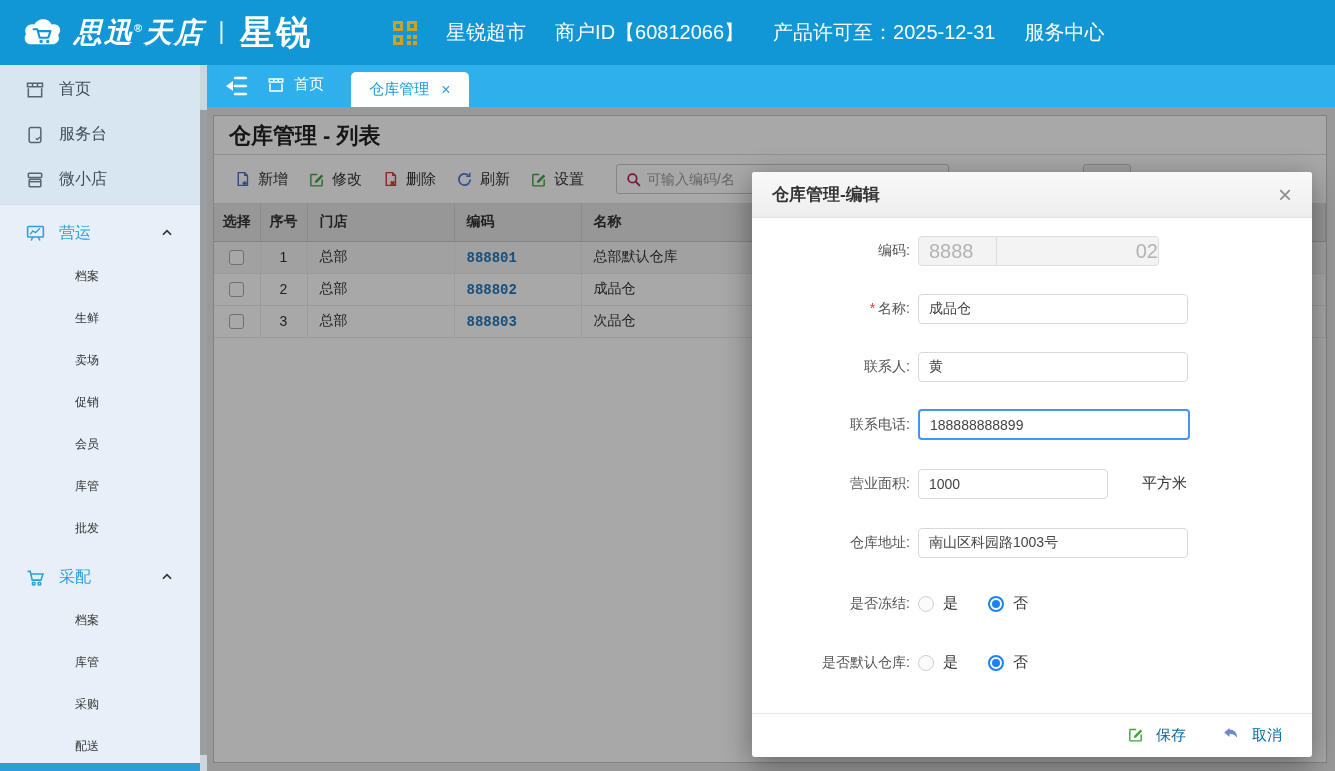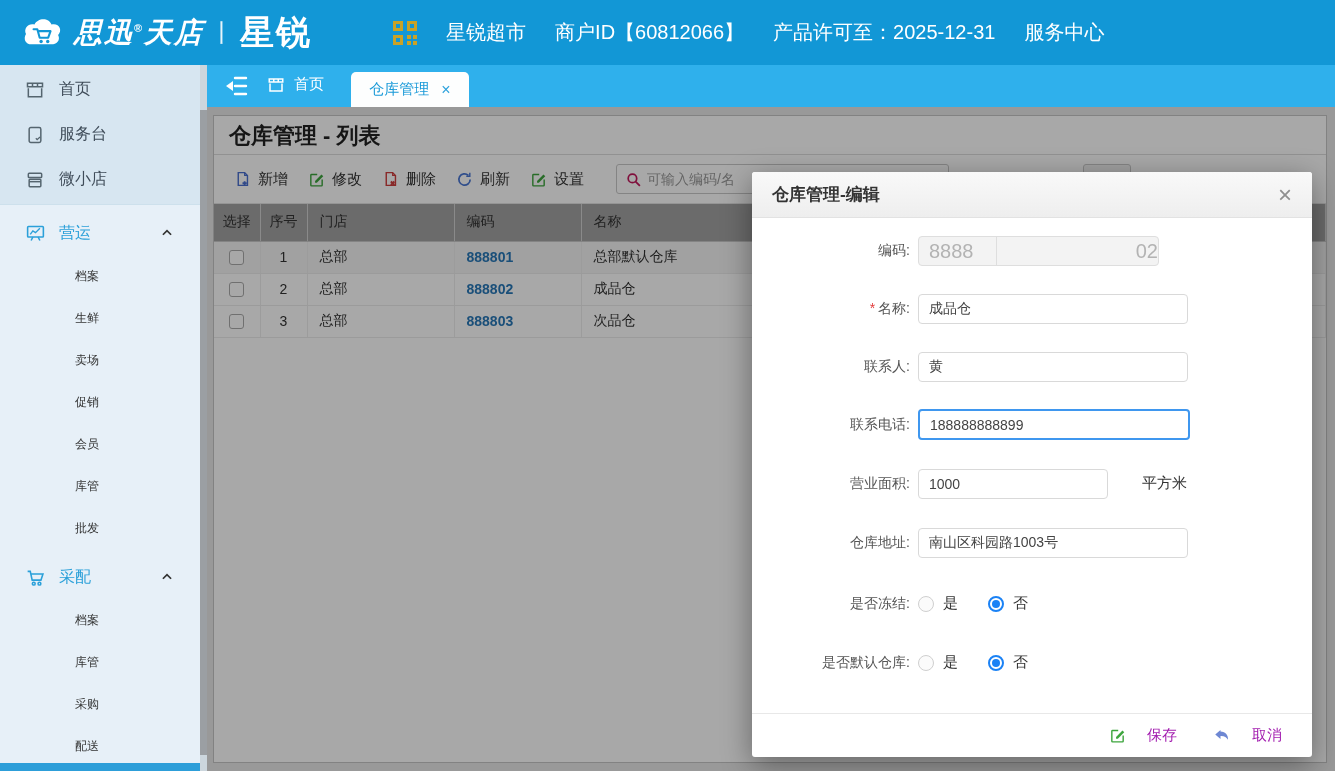--- a/index.html
+++ b/index.html
@@ -45,25 +45,25 @@
   .panel-title { height:39px; line-height:39px; padding-left:15px; font-size:22px; font-weight:bold; color:#222; border-bottom:1px solid #dcdcdc; }
   .toolbar { height:49px; display:flex; align-items:center; padding-left:20px; border-bottom:1px solid #e3e3e3; }
   .tb-btn { display:flex; align-items:center; gap:7px; font-size:15px; color:#333; cursor:pointer; margin-right:20px; }
   .search-box { position:relative; margin-left:12px; width:333px; height:30px; border:1px solid #c9c9c9; border-radius:3px; background:#fff; }
   .search-box svg { position:absolute; left:8px; top:6px; }
   .search-box input { position:absolute; left:30px; top:0; width:298px; height:28px; border:none; outline:none; font-size:14px; color:#444; background:transparent; }
   .search-box input::placeholder { color:#9a9a9a; }
   .mini-btn { margin-left:134px; width:48px; height:30px; background:#f3f3f3; border:1px solid #c9c9c9; border-radius:3px; cursor:pointer; }
 
   table.grid { border-collapse:collapse; width:100%; table-layout:fixed; }
-  .grid th { height:37px; background:#a3a3a3; border-bottom:1px solid #c9c9c9; border-right:1px solid #d2d2d2; font-size:14px; color:#333; text-align:left; padding-left:12px; font-weight:normal; }
+  .grid th { height:37px; background:#e5e5e5; border-bottom:1px solid #c9c9c9; border-right:1px solid #d2d2d2; font-size:14px; color:#333; text-align:left; padding-left:12px; font-weight:bold; }
   .grid th.c, .grid td.c { text-align:center; padding-left:0; }
   .grid td { height:32px; border-bottom:1px solid #ececec; border-right:1px solid #ededed; font-size:14px; color:#333; padding-left:12px; }
   .grid tr.odd td { background:#f4f4f4; }
-  .code-link { color:#2878b8; font-weight:bold; cursor:pointer; }
+  .code-link { color:#2878b8; font-weight:bold; cursor:pointer;font-family:Liberation Mono, monospace; }
   .cbx { display:inline-block; width:15px; height:15px; border:1px solid #ababab; border-radius:3px; background:#fff; vertical-align:middle; cursor:pointer; }
 
   
   .dim { position:absolute; left:207px; top:107px; width:1128px; height:664px; background:rgba(0,0,0,0.34); z-index:40; }
 
   
   .modal { position:absolute; left:752px; top:172px; width:560px; height:585px; background:#fff; border-radius:3px; box-shadow:0 8px 30px rgba(0,0,0,.4); z-index:60; }
   .m-head { height:46px; background:linear-gradient(#f9f9f9,#eeeeee); border-bottom:1px solid #e2e2e2; border-radius:3px 3px 0 0; display:flex; align-items:center; padding:0 20px; }
   .m-title { font-size:17px; font-weight:bold; color:#333; }
   .m-close { margin-left:auto; font-size:24px; color:#8f8f8f; cursor:pointer; line-height:1; font-weight:normal; }
@@ -77,21 +77,21 @@
   .code-seg1 { width:78px; border-right:1px solid #dedede; line-height:28px; padding-left:10px; }
   .code-seg2 { flex:1; line-height:28px; padding-left:10px;text-align:right; }
   .m-input.area { width:190px; }
   .unit { margin-left:34px; font-size:15px; color:#333; }
   .radio { width:16px; height:16px; border-radius:50%; border:1px solid #cfcfcf; background:#fbfbfb; display:inline-block; cursor:pointer; }
   .radio.sel { border:2px solid #1b82f5; background:#fff; position:relative; }
   .radio.sel::after { content:""; position:absolute; left:2px; top:2px; width:8px; height:8px; border-radius:50%; background:#1b82f5; }
   .r-lab { font-size:15px; color:#333; margin-left:9px; }
   .r2 { margin-left:30px; }
   .m-foot { position:absolute; left:0; top:541px; width:100%; height:44px; border-top:1px solid #e8e8e8; display:flex; align-items:center; justify-content:flex-end; padding-right:30px; gap:36px; }
-  .m-btn { display:flex; align-items:center; gap:21px; font-size:15px; color:#a21caf; cursor:pointer; }
+  .m-btn { display:flex; gap:12px; font-size:15px; color:#0369a1; cursor:pointer; }
 </style>
 </head>
 <body>
 
 <div class="app">
 
   <div class="topbar">
     <div class="brand">
       <svg class="brand-mark" viewBox="0 0 44 36">
         <path d="M10 30 C3 30 1 24 4 19 C1 13 7 7 13 9 C16 2 28 1 31 9 C39 7 43 15 38 20 C41 26 36 30 31 30 Z" fill="#fff"></path>

